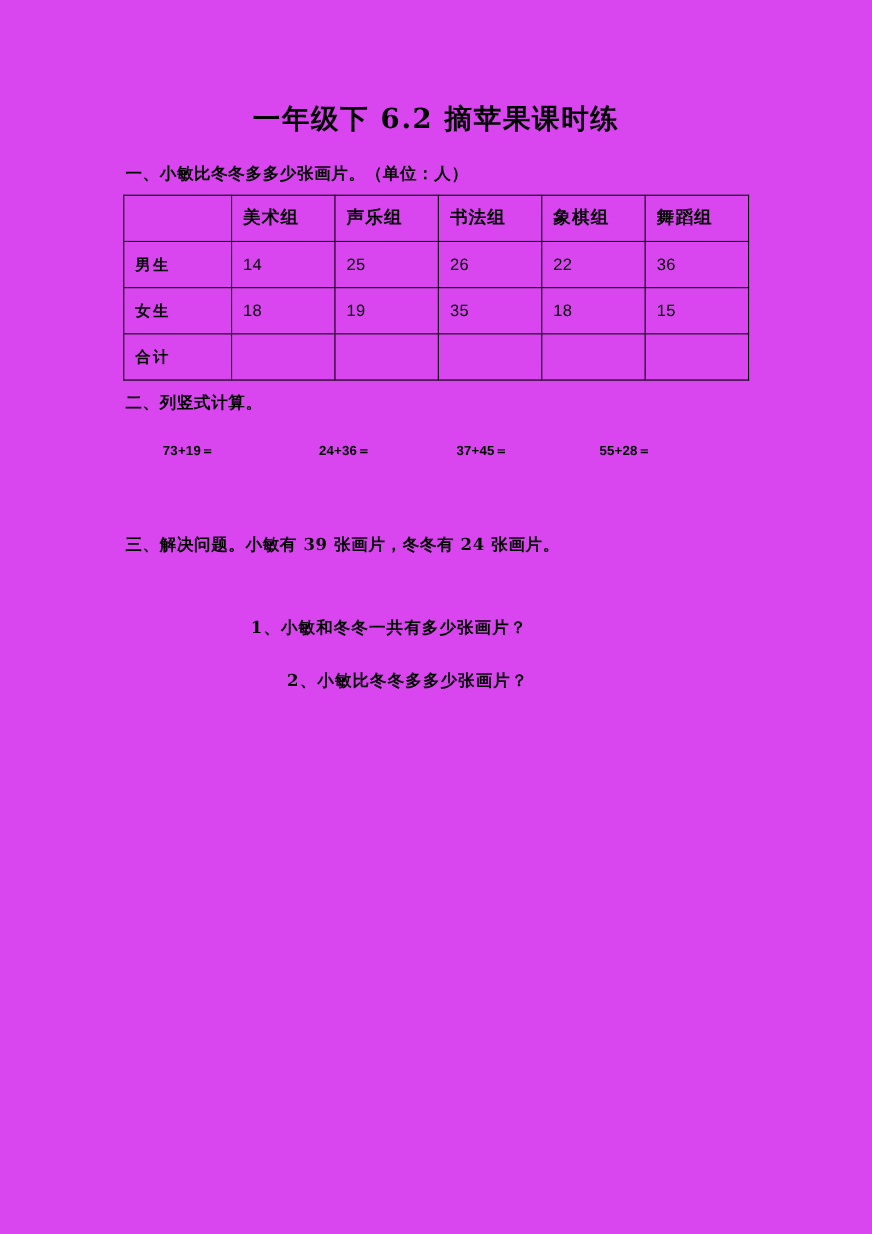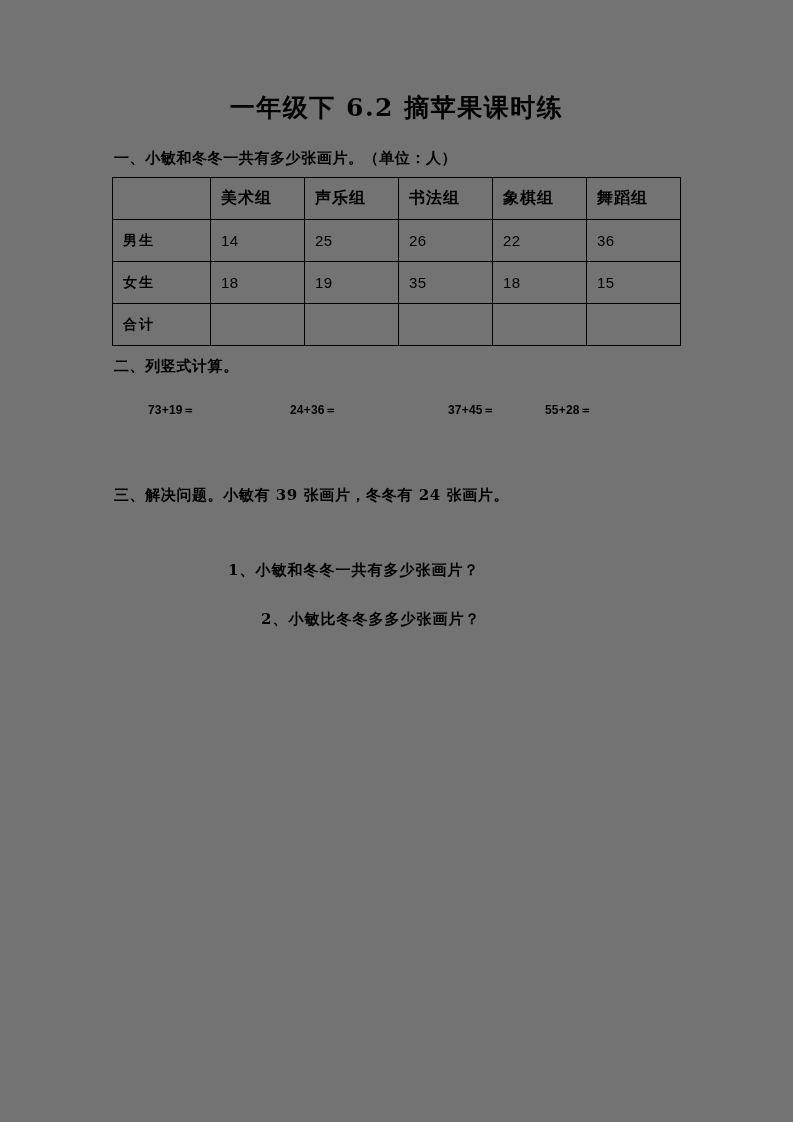--- a/index.html
+++ b/index.html
@@ -15,21 +15,21 @@
     color: #000000;
     overflow: hidden;
   }
 
   .page {
     position: absolute;
     left: 0;
     top: 0;
     width: 793px;
     height: 1122px;
-    background: #737373;
+    background: #d946ef;
   }
 
   
   .doc-title {
     position: absolute;
     left: 0;
     top: 92px;
     width: 793px;
     text-align: center;
     font-family: "DejaVu Serif", "Liberation Serif", serif;
@@ -106,21 +106,21 @@
     top: 0;
     font-family: "Liberation Sans", "DejaVu Sans", sans-serif;
     font-size: 12px;
     line-height: 24px;
     white-space: nowrap;
     letter-spacing: 0.2px;
     font-weight: bold;
   }
   .eq-0 { left: 36px; }
   .eq-1 { left: 178px; }
-  .eq-2 { left: 303px; margin-left: 33px; }
+  .eq-2 { left: 303px; }
   .eq-3 { left: 433px; }
 
   
   .subq {
     position: absolute;
     left: 228px;
     font-family: "DejaVu Serif", "Liberation Serif", serif;
     font-size: 15px;
     font-weight: bold;
     letter-spacing: 1px;
@@ -130,21 +130,21 @@
   #subq-0 { top: 527px; margin-top: 32px; }
   #subq-1 { top: 608px; margin-left: 33px; }
 </style>
 </head>
 <body>
 
 <div class="page">
 
   <div class="doc-title">一年级下 6.2 摘苹果课时练</div>
 
-  <div class="sec-heading" id="sec1-heading">一、小敏和冬冬一共有多少张画片。（单位：人）</div>
+  <div class="sec-heading" id="sec1-heading">一、小敏比冬冬多多少张画片。（单位：人）</div>
 
   <table class="data-table">
     <colgroup>
       <col class="col-label">
       <col class="col-grp">
         <col class="col-grp">
         <col class="col-grp">
         <col class="col-grp">
         <col class="col-grp">
     </colgroup>

